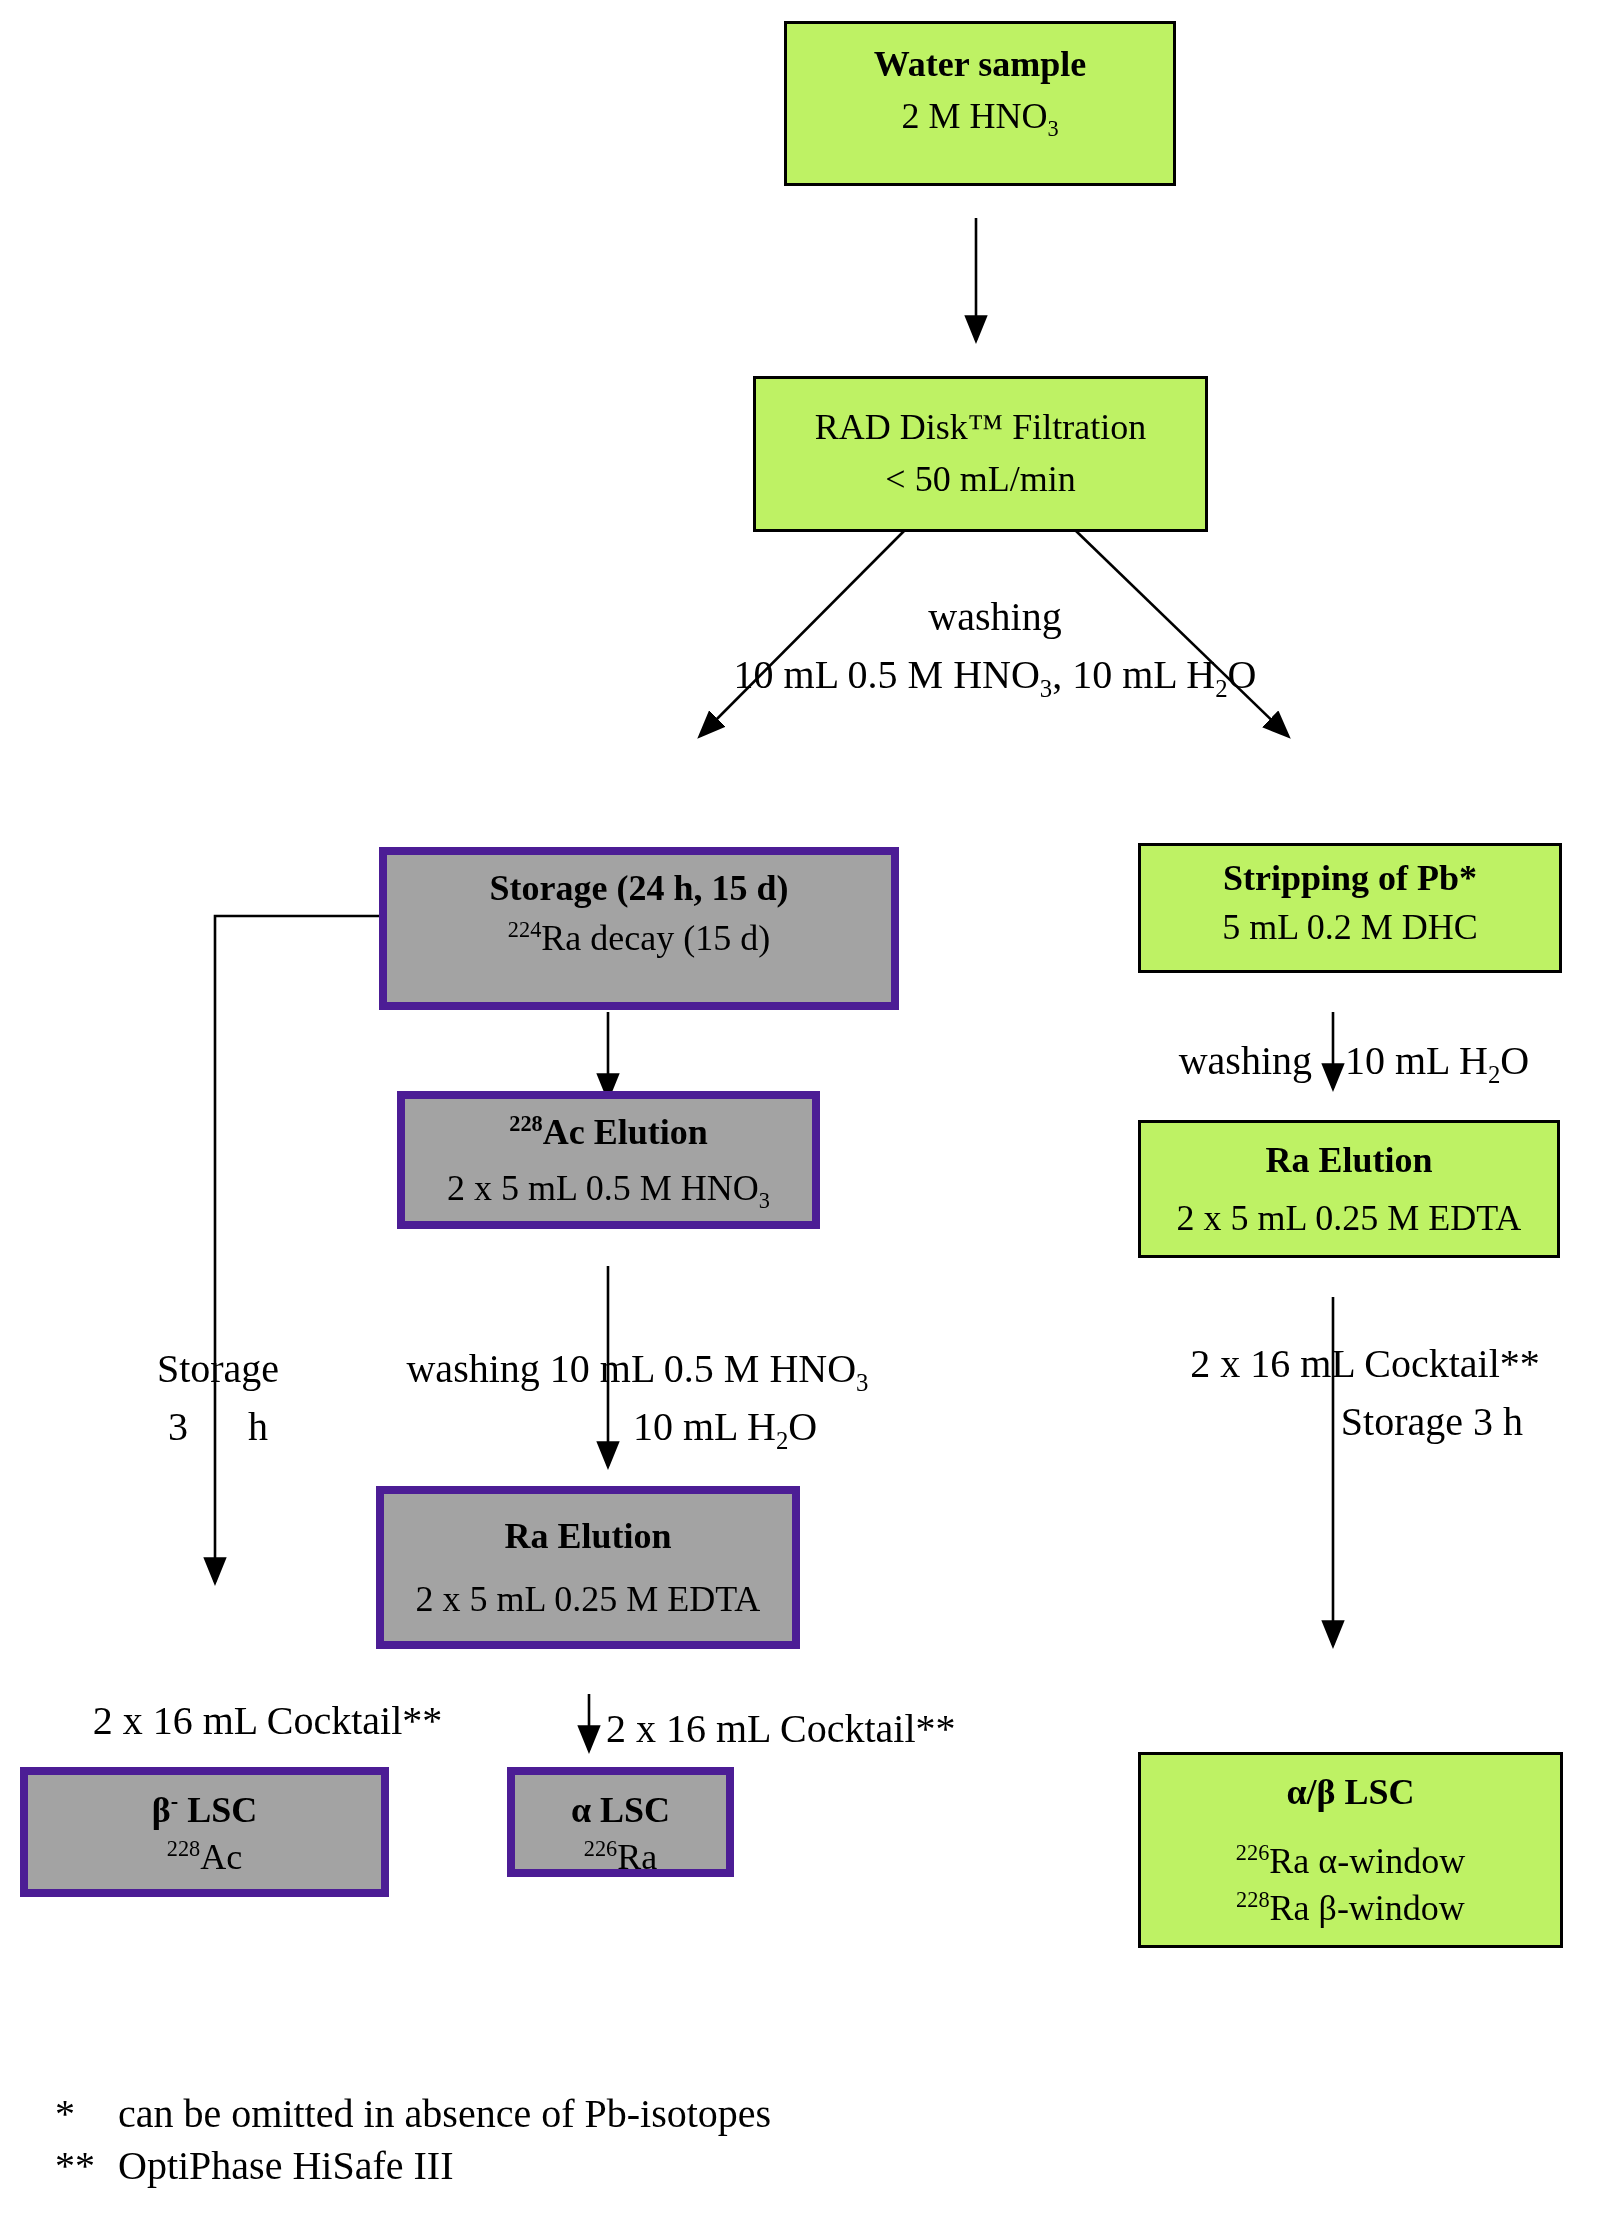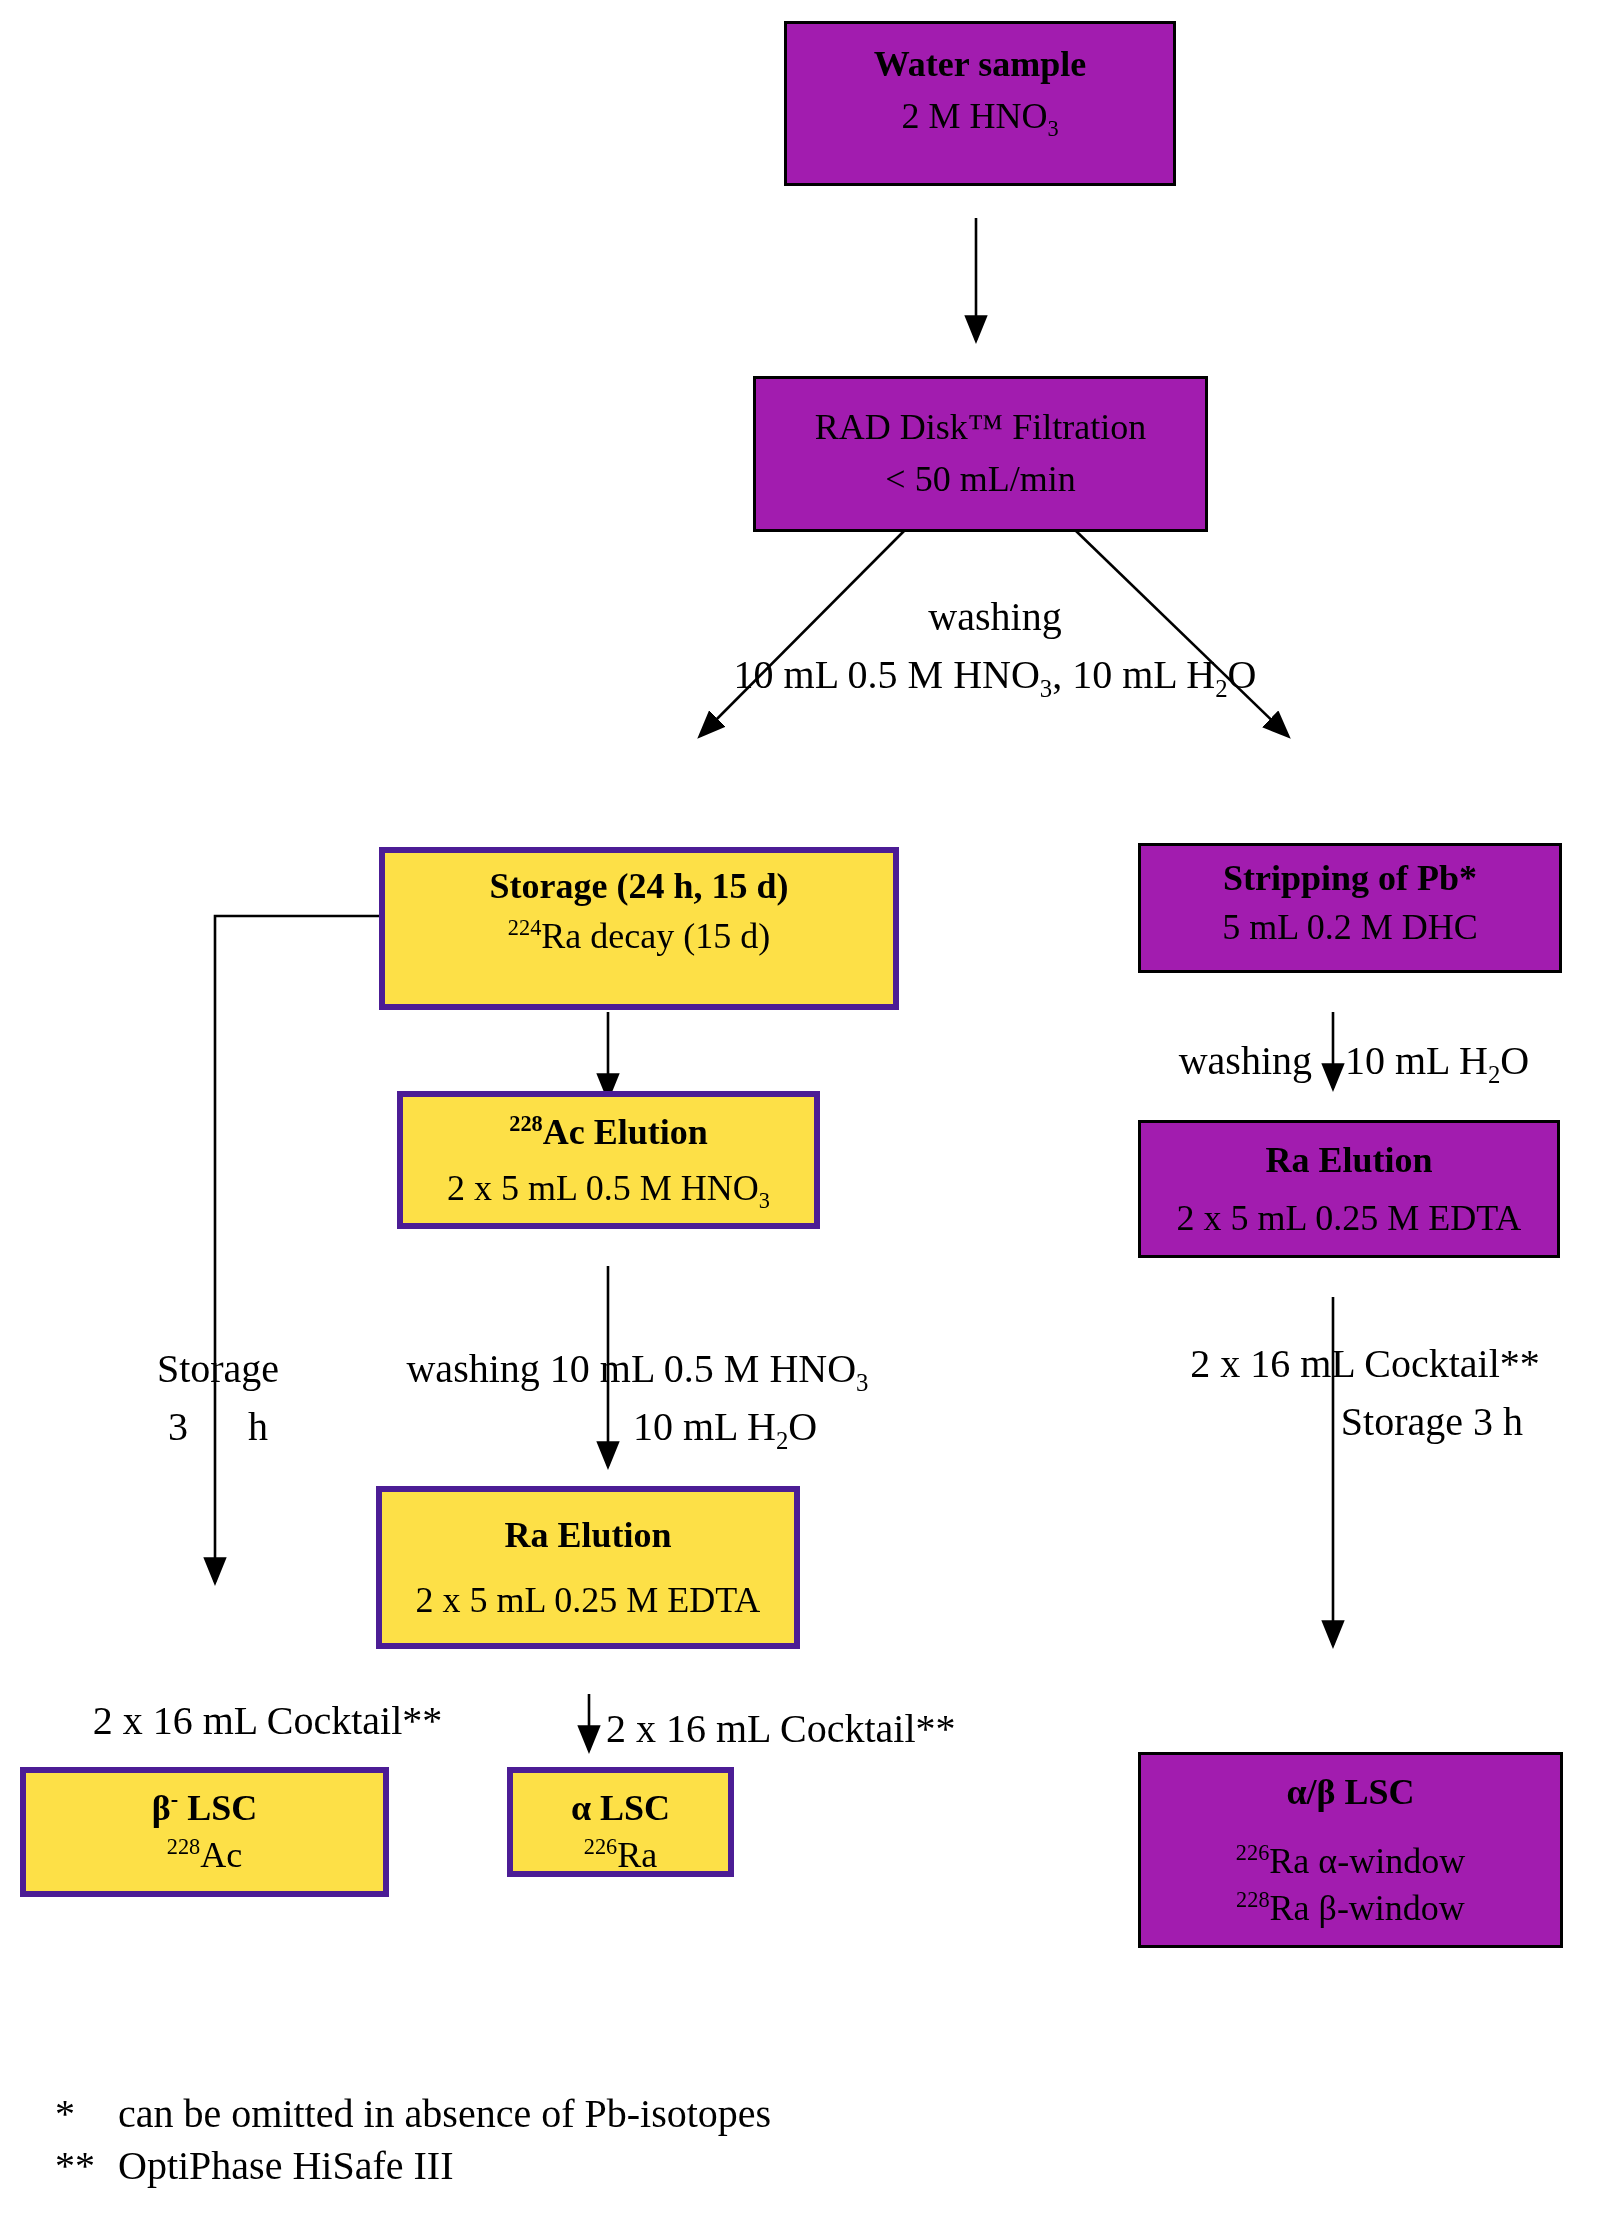--- a/index.html
+++ b/index.html
@@ -6,22 +6,22 @@
   body{
     width:1600px;height:2217px;position:relative;background:#ffffff;
     font-family:"Liberation Serif", serif;color:#000;overflow:hidden;
   }
   .canvas{position:absolute;left:0;top:0;width:1600px;height:2217px;}
   svg.arrows{position:absolute;left:0;top:0;pointer-events:none;}
   .box{
     position:absolute;box-sizing:border-box;text-align:center;
     font-size:36px;line-height:1.45;
   }
-  .cyan{background:#a21caf;border:3px solid #000;}
-  .white{background:#fde047;border:6px solid #4c1d95;}
+  .cyan{background:#bef264;border:3px solid #000;}
+  .white{background:#a3a3a3;border:8px solid #4c1d95;}
   .box .title{font-weight:bold;}
   .box.flexy{display:flex;flex-direction:column;justify-content:space-evenly;padding:4px 0;}
   .label{position:absolute;font-size:40px;line-height:1.45;}
   .center{text-align:center;}
   .right{text-align:right;}
   .pre{white-space:pre;}
   sup{font-size:62%;line-height:0;}
   sub{font-size:62%;line-height:0;}
   .foot-row{position:absolute;font-size:40px;}
   .foot-marker{position:absolute;left:0;top:0;}

